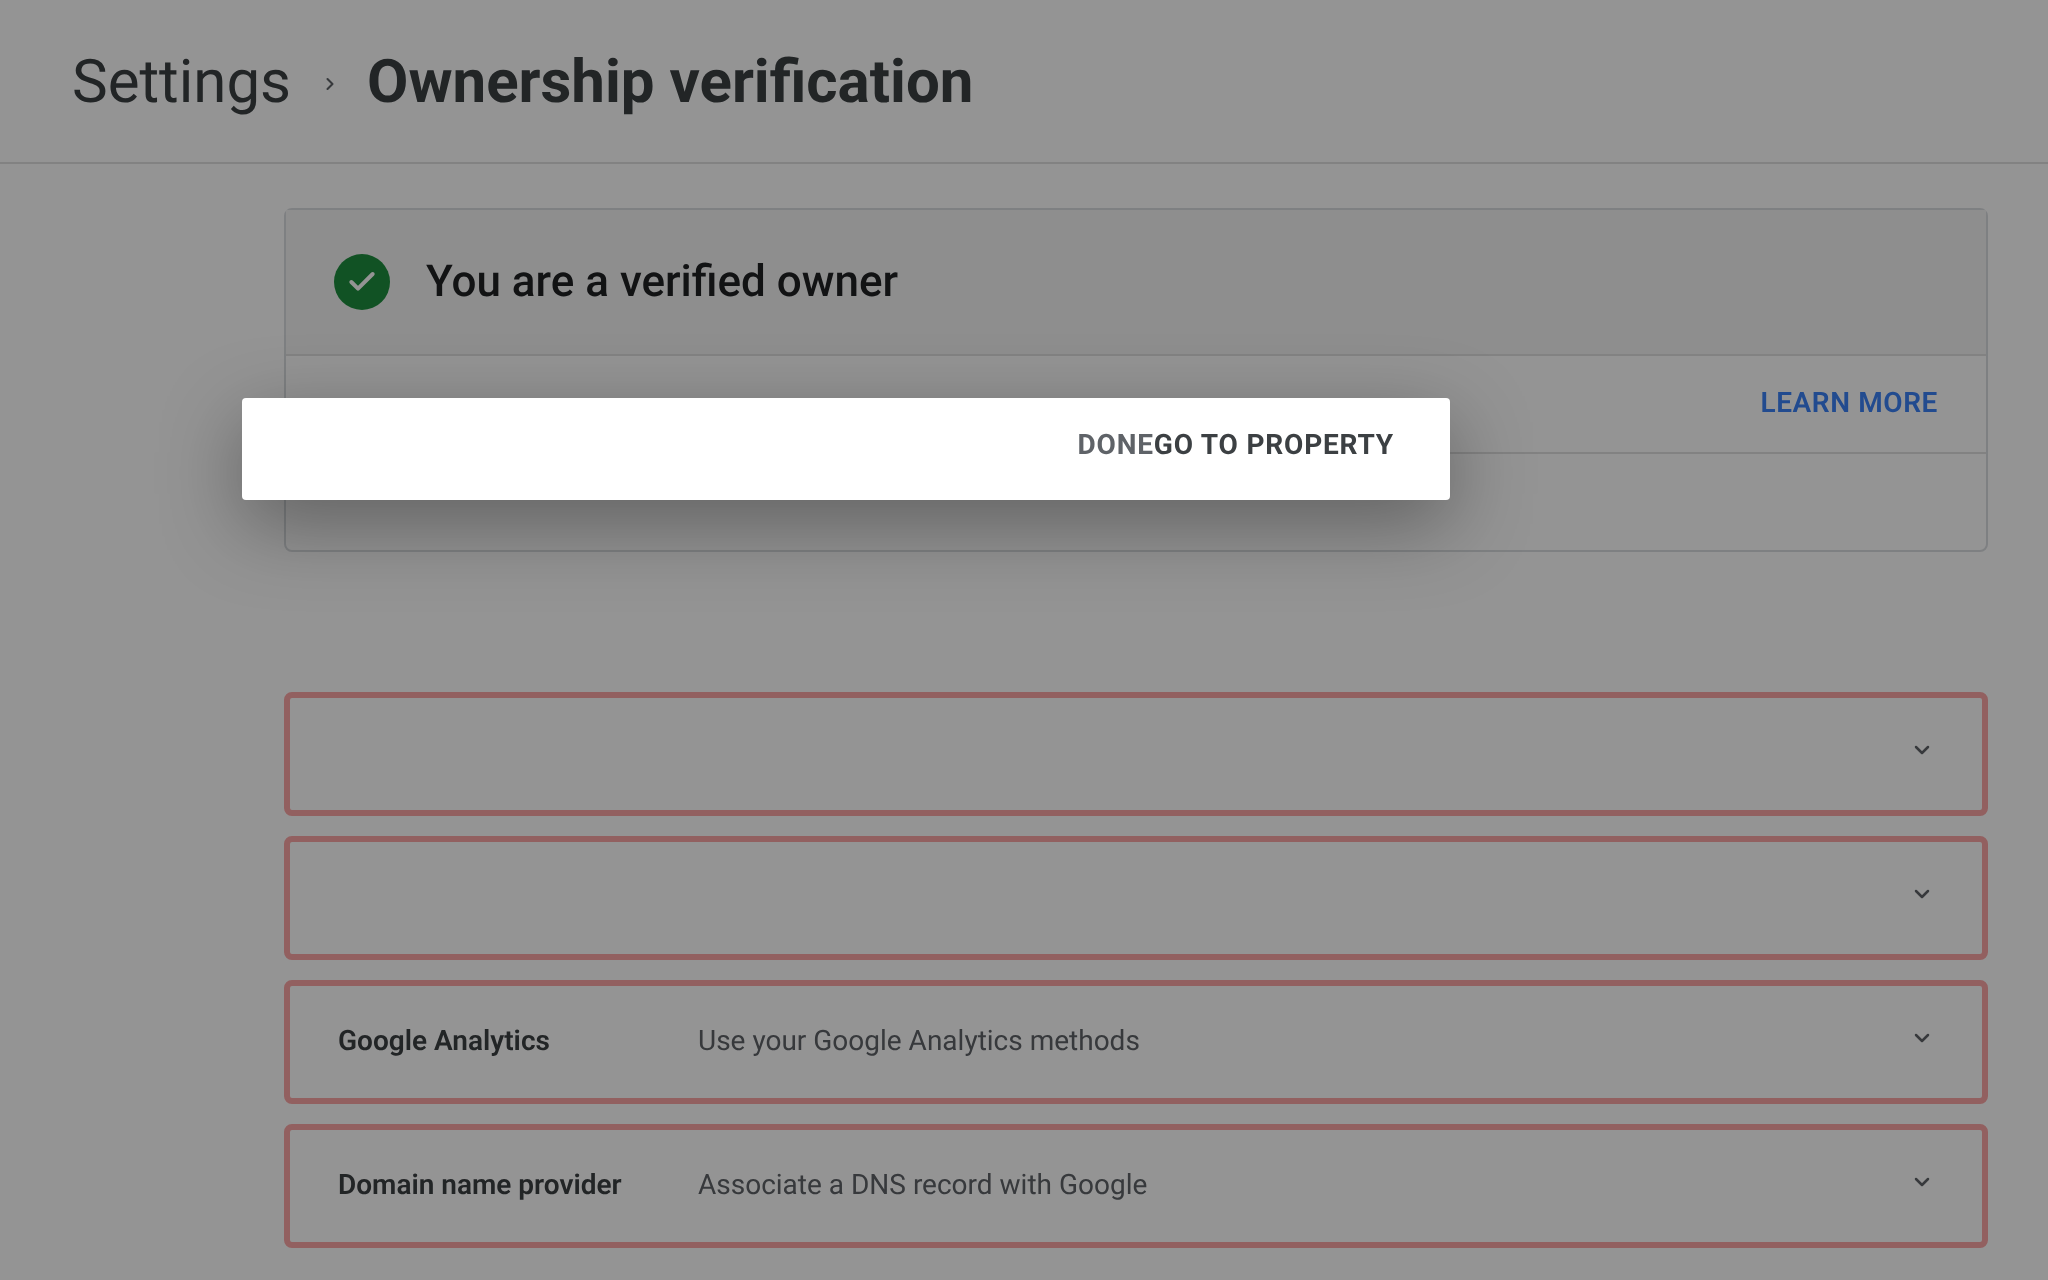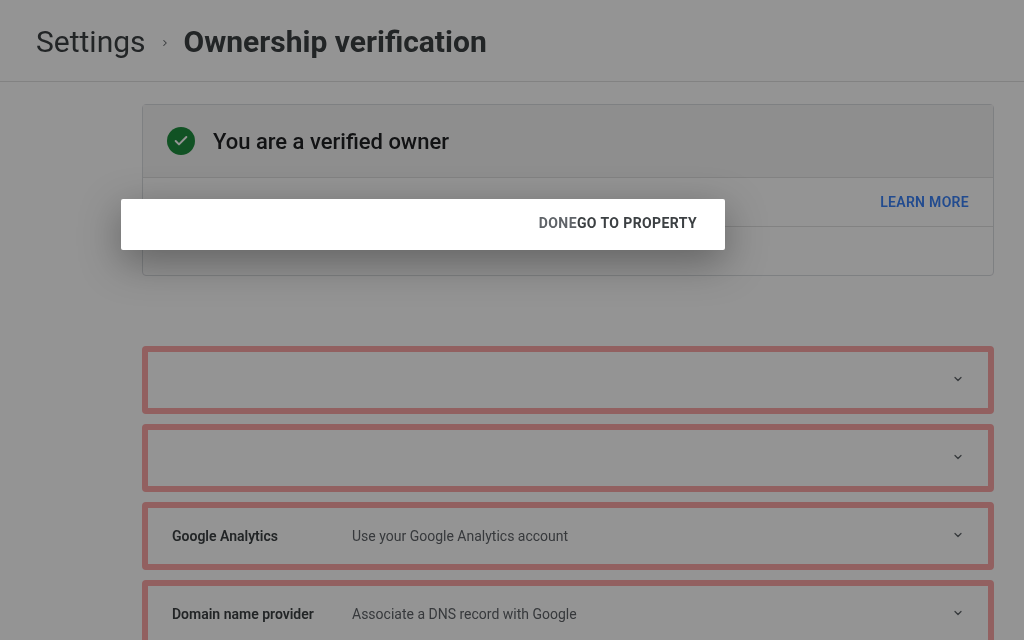--- a/index.html
+++ b/index.html
@@ -66,21 +66,21 @@
       color: #3b82f6;
       font-weight: 600;
       font-size: 14px;
       letter-spacing: 0.3px;
       cursor: pointer;
     }
     .exp-row {
       display: flex;
       align-items: center;
       padding: 20px 24px;
-      border: 6px solid #fca5a5;
+      border: 3px solid #fca5a5;
       border-radius: 4px;
       margin-bottom: 10px;
       background: #fff;
     }
     .exp-row .label { width: 180px; font-weight: 600; color: #3c4043; font-size: 14px; }
     .exp-row .desc { flex: 1; color: #5f6368; font-size: 14px; }
     .exp-row .chev-down { color: #5f6368; font-size: 14px; }
 
     
     .scrim {
@@ -180,21 +180,21 @@
     <span class="label"></span>
     <span class="desc"></span>
     <span class="chev-down">
       <svg width="12" height="12" viewBox="0 0 24 24">
           <path d="M6 9l6 6 6-6" fill="none" stroke="#5f6368" stroke-width="2.5" stroke-linecap="round" stroke-linejoin="round"></path>
         </svg>
     </span>
   </div>
   <div class="exp-row">
     <span class="label">Google Analytics</span>
-    <span class="desc">Use your Google Analytics account</span>
+    <span class="desc">Use your Google Analytics methods</span>
     <span class="chev-down">
       <svg width="12" height="12" viewBox="0 0 24 24">
           <path d="M6 9l6 6 6-6" fill="none" stroke="#5f6368" stroke-width="2.5" stroke-linecap="round" stroke-linejoin="round"></path>
         </svg>
     </span>
   </div>
   <div class="exp-row">
     <span class="label">Domain name provider</span>
     <span class="desc">Associate a DNS record with Google</span>
     <span class="chev-down">

